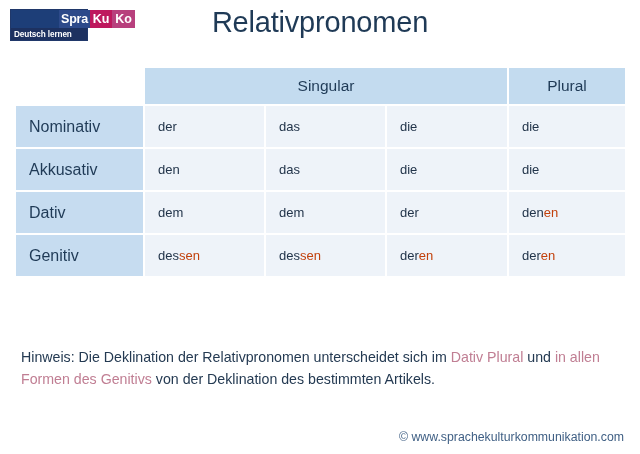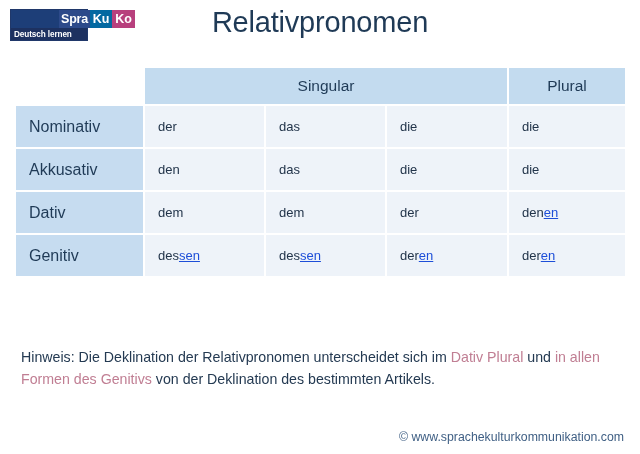--- a/index.html
+++ b/index.html
@@ -37,21 +37,21 @@
     align-items: center;
     justify-content: center;
     color: #ffffff;
     font-weight: bold;
     font-size: 12.5px;
     letter-spacing: -0.2px;
     line-height: 1;
     font-family: "Liberation Sans", sans-serif;
   }
   .logo-spra { background: #2d4a8a; flex: 0 0 31px; margin-left: 48px; }
-  .logo-ku   { background: #0369a1; flex: 0 0 22px; }
+  .logo-ku   { background: #be185d; flex: 0 0 22px; }
   .logo-ko   { background: #b8407d; flex: 0 0 23px; }
   #logo-bottom {
     height: 12px;
     background: #1d3160;
     color: #ffffff;
     font-size: 8.2px;
     font-weight: bold;
     display: flex;
     align-items: center;
     padding-left: 3px;
@@ -134,21 +134,21 @@
     text-align: left;
   }
   td.cell {
     background: #eef3f9;
     color: #22344a;
     font-size: 13px;
     height: 41px;
     padding-left: 13px !important;
     text-align: left;
   }
-  .suffix { color: #1d4ed8; text-decoration: underline; }
+  .suffix { color: #c2410c; }
 
   
   #note {
     position: absolute;
     left: 21px;
     top: 347px;
     width: 600px;
     font-size: 14.2px;
     line-height: 1.52;
     color: #243a52;

